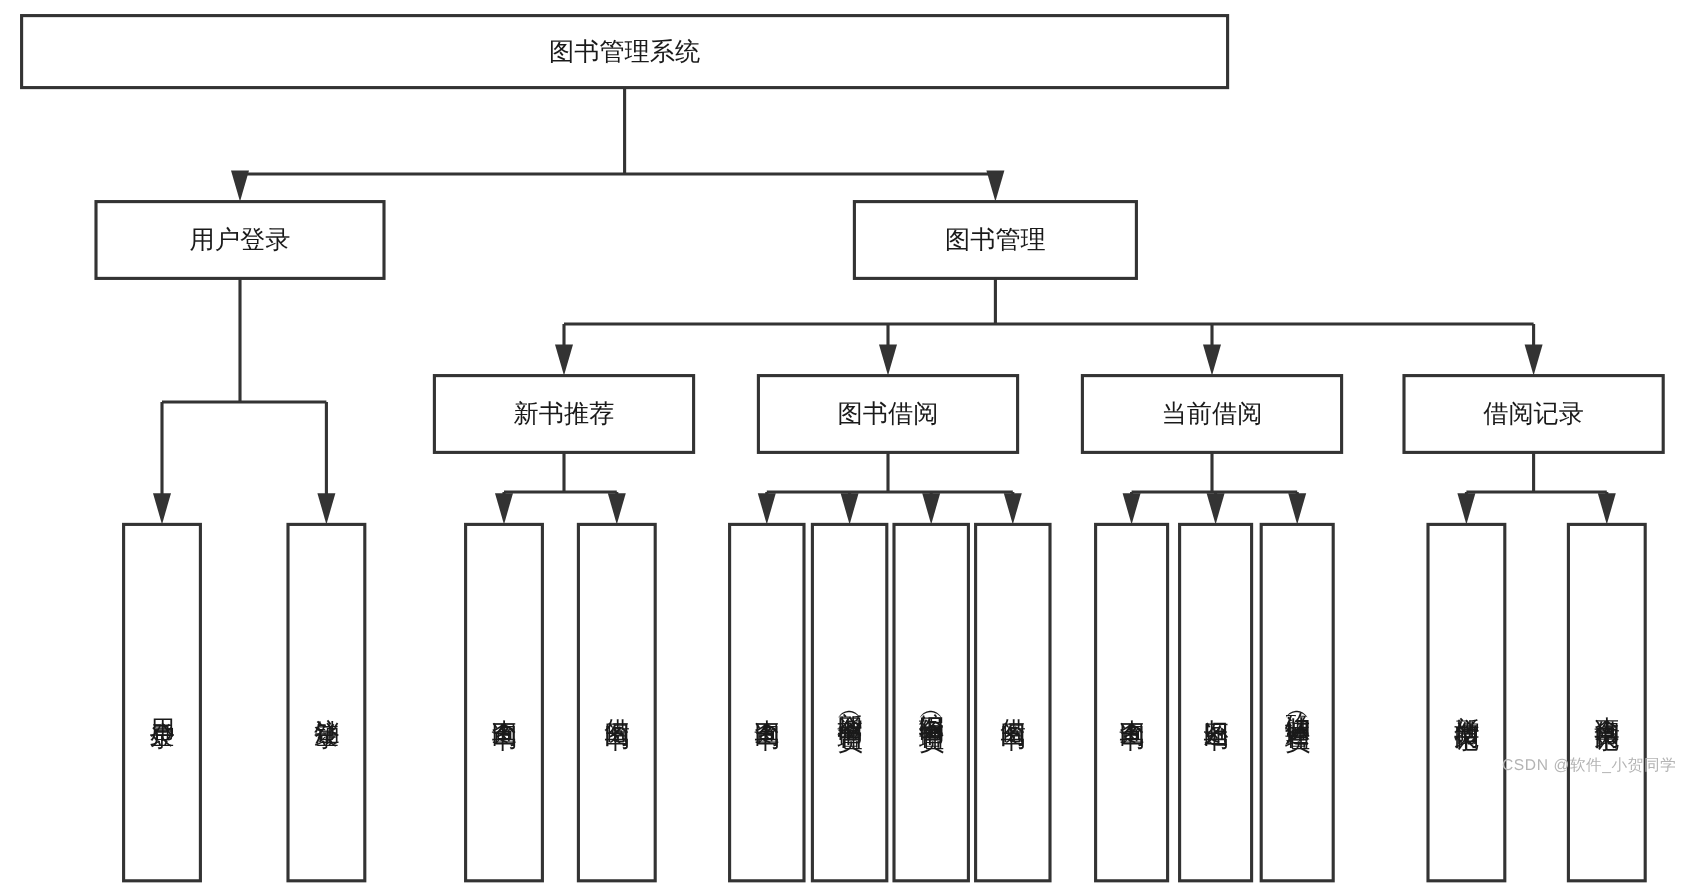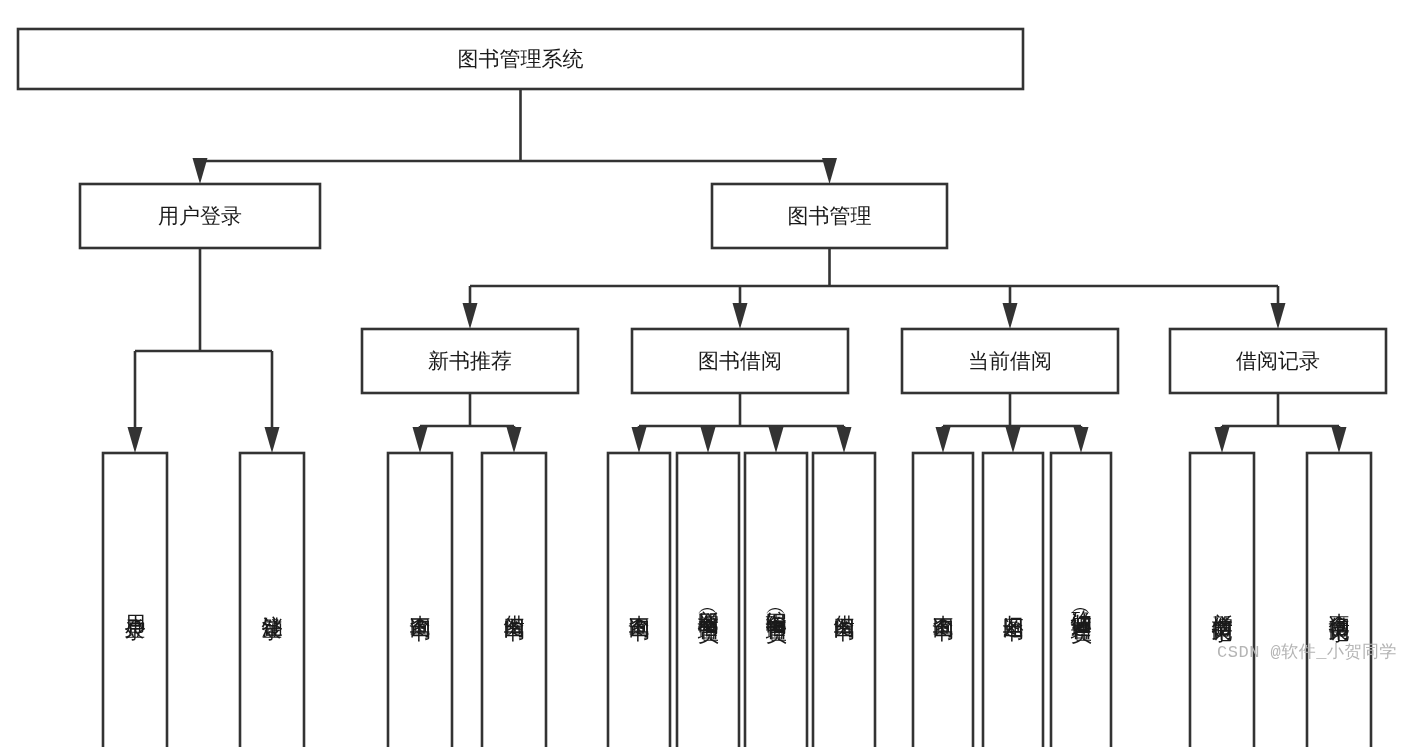--- a/index.html
+++ b/index.html
@@ -10,21 +10,21 @@
   body {
     width: 1405px;
     height: 747px;
     font-family: "DejaVu Sans", "Liberation Sans", sans-serif;
     overflow: hidden;
     position: relative;
   }
   #diagram-root {
     position: absolute;
     left: 0;
-    top: 16px;
+    top: 0;
     width: 1405px;
     height: 651px;
   }
   svg.flow {
     display: block;
     width: 1405px;
     height: 747px;
   }
   .node-rect {
     fill: #ffffff;
@@ -67,22 +67,22 @@
     font-size: 21px;
     line-height: 1.08;
     color: #1a1a1a;
     letter-spacing: 2px;
     white-space: nowrap;
   }
   .watermark {
     position: absolute;
     right: 8px;
     bottom: 4px;
-    font-family: Liberation Mono, monospace;
-    font-size: 17px;
+    font-family: Liberation Sans, sans-serif;
+    font-size: 13px;
     color: #b4b4b4;
     white-space: nowrap;
     letter-spacing: 0.5px;
   }
 </style>
 </head>
 <body>
 
 <div id="diagram-root">
   <svg class="flow" viewBox="0 0 1405 747" xmlns="http://www.w3.org/2000/svg">

